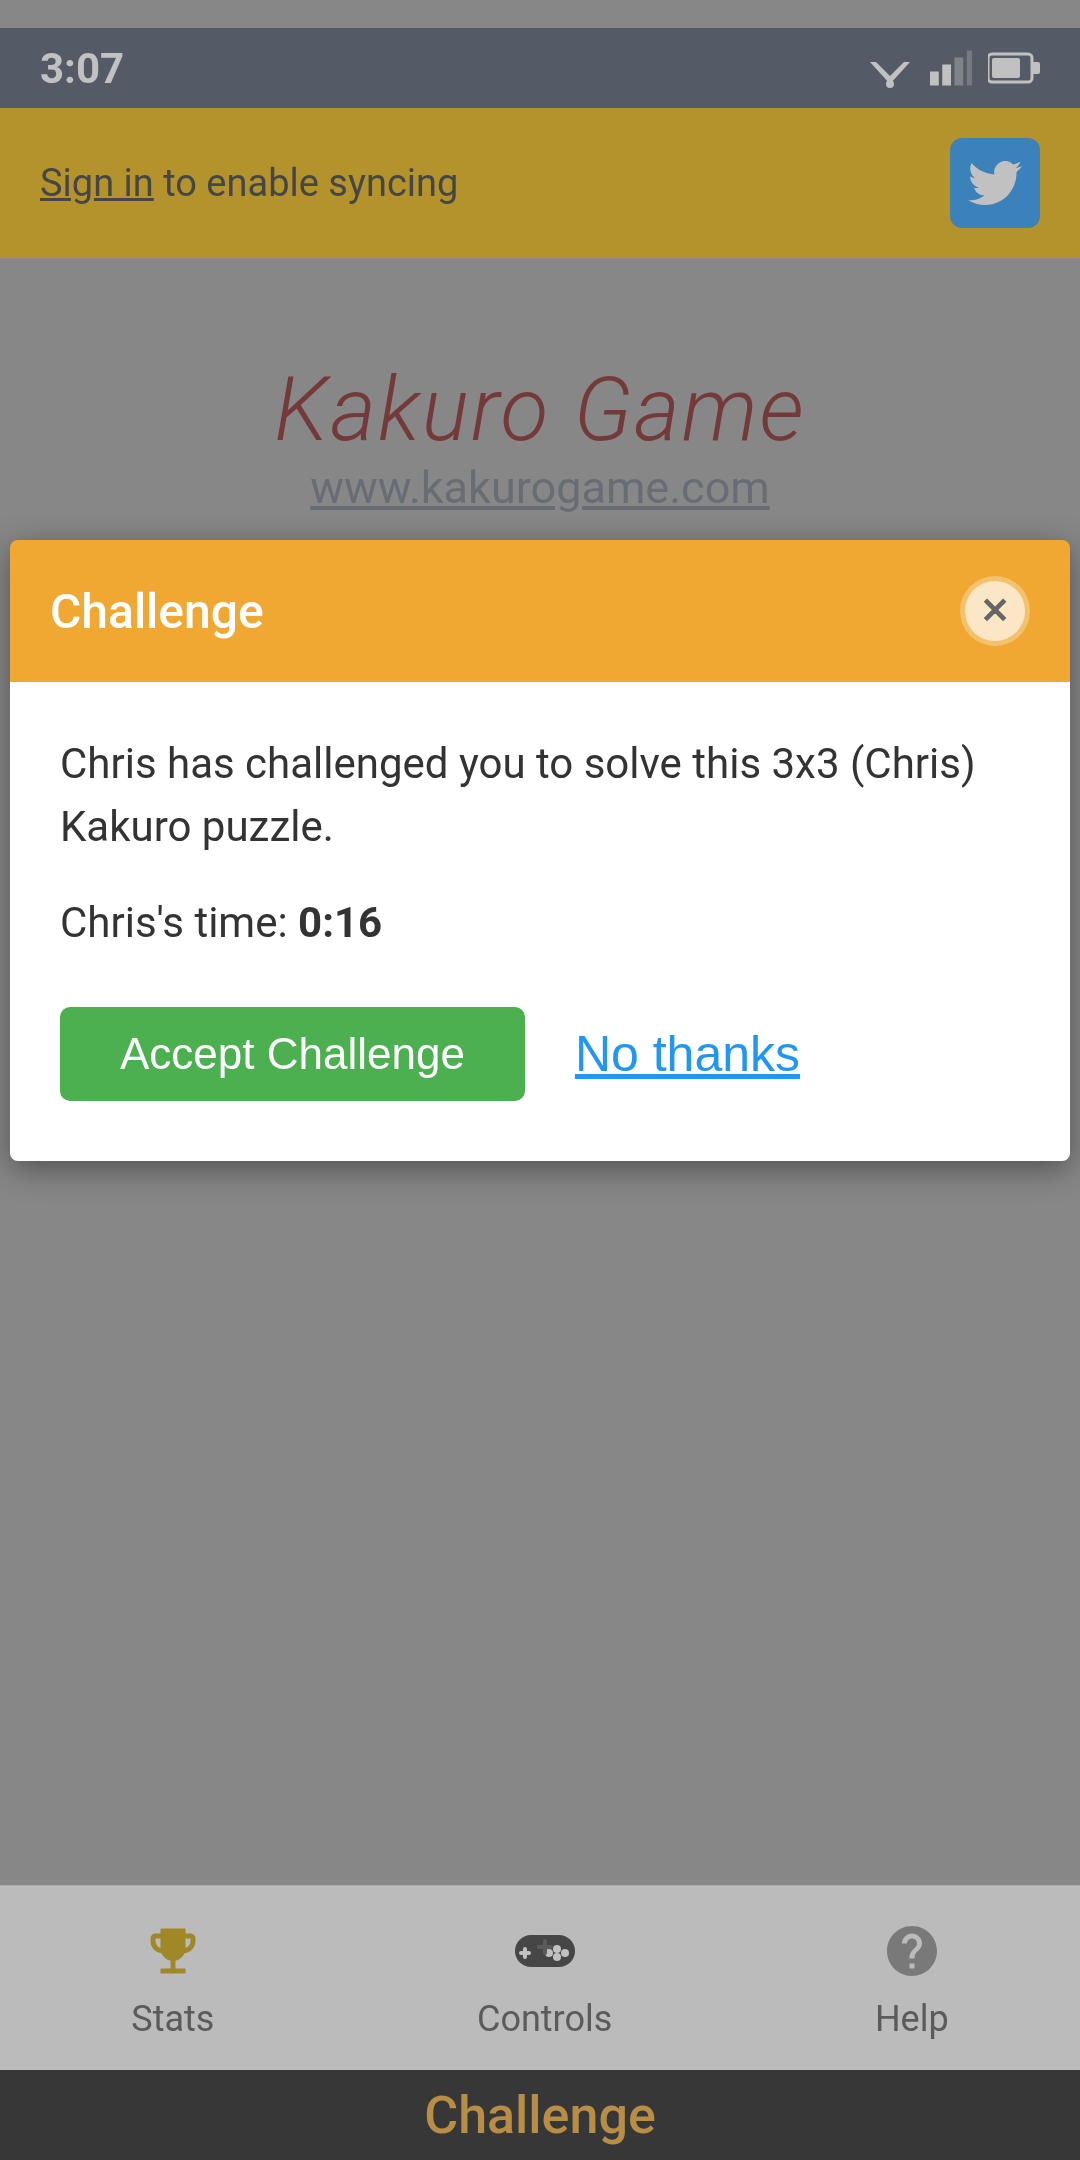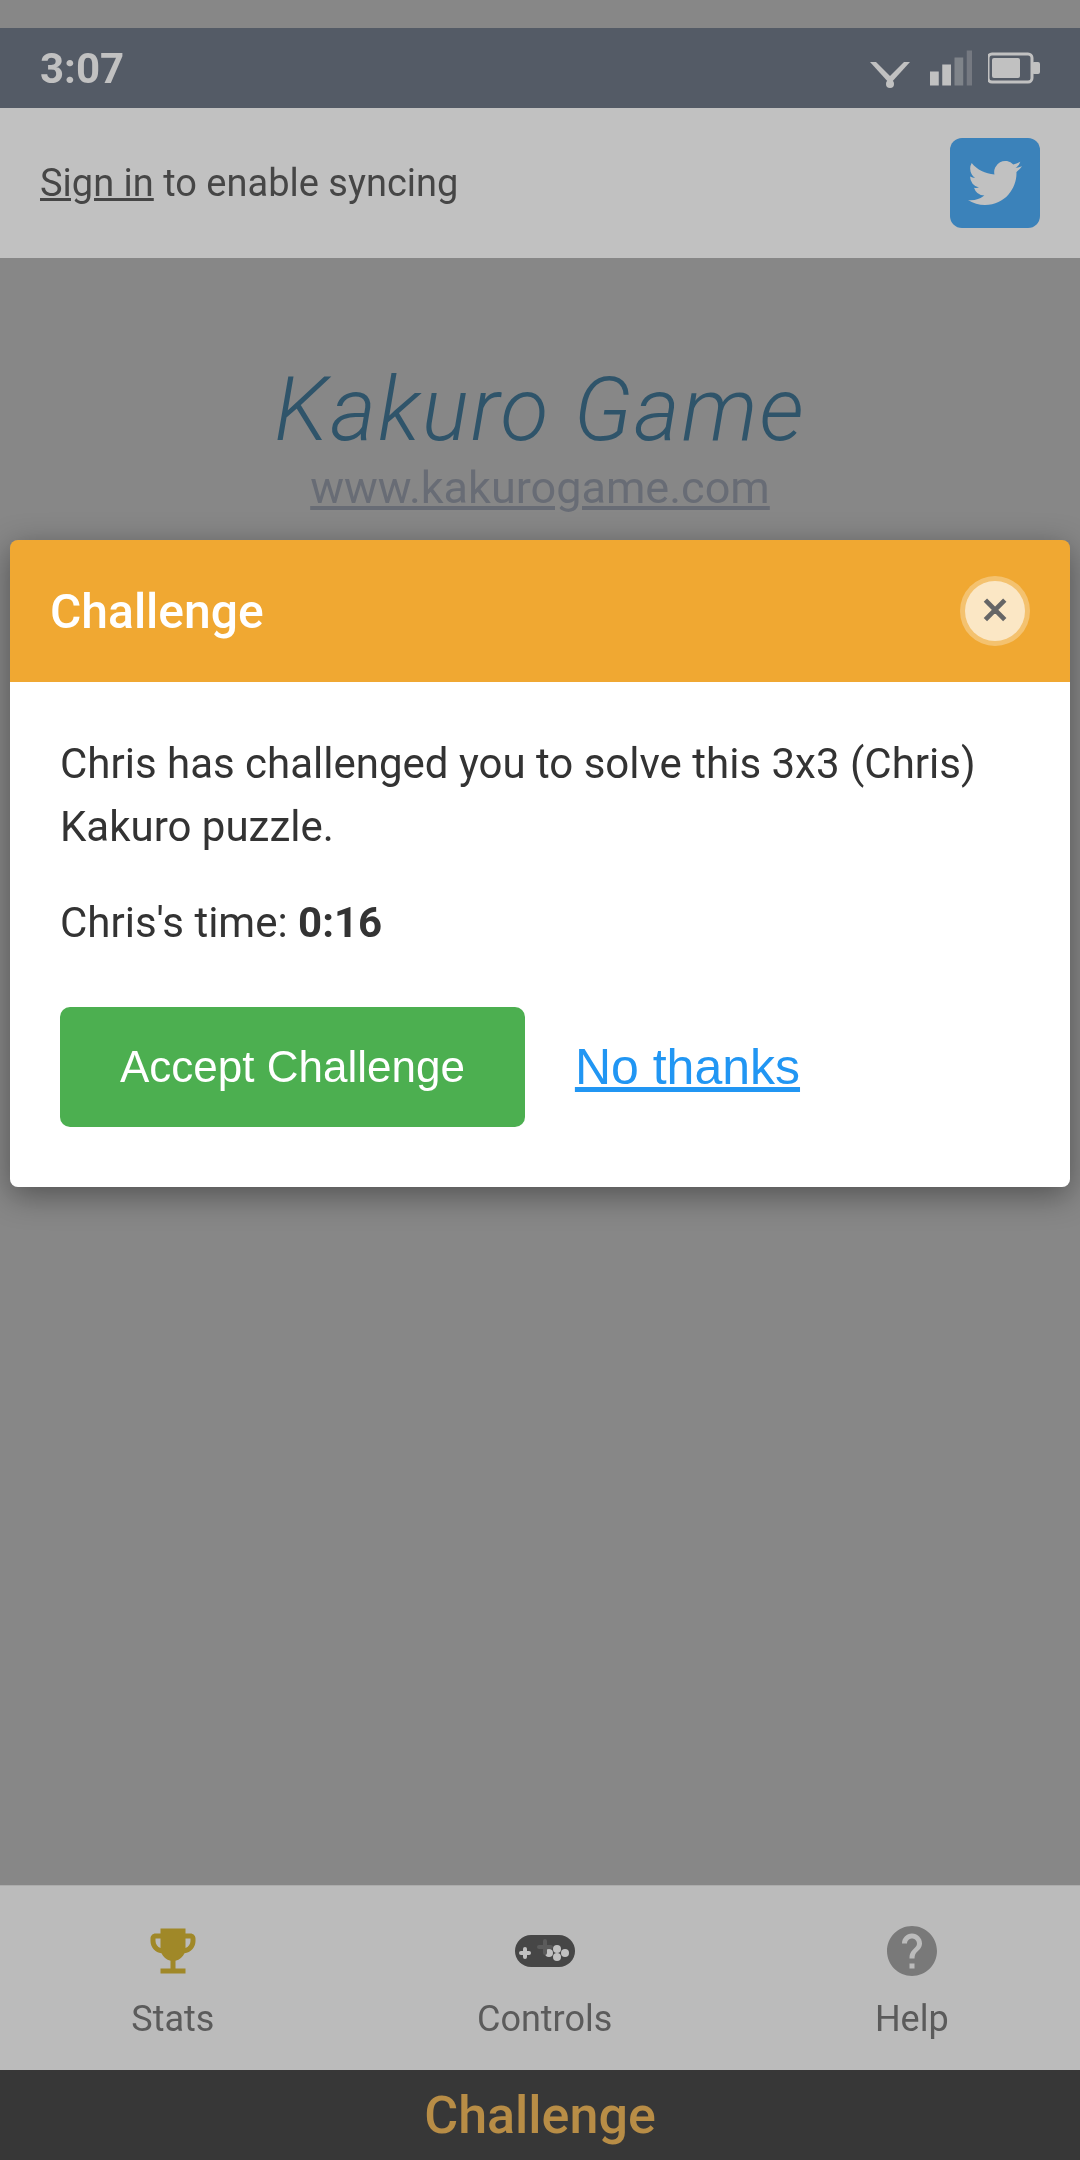--- a/index.html
+++ b/index.html
@@ -38,21 +38,21 @@
       gap: 16px;
     }
 
     .status-icons svg {
       fill: white;
     }
 
     
     .header {
       width: 100%;
-      background: #ffffff;
+      background: #eab308;
       padding: 30px 40px;
       display: flex;
       align-items: center;
       justify-content: space-between;
     }
 
     .sign-in-text {
       font-size: 38px;
       color: #333;
     }
@@ -77,21 +77,21 @@
       width: 100%;
       background: #9e9e9e;
       display: flex;
       flex-direction: column;
       align-items: center;
       padding: 100px 40px 60px;
     }
 
     .app-title {
       font-size: 88px;
-      color: #0c4a6e;
+      color: #7f1d1d;
       font-style: italic;
       font-weight: 300;
       letter-spacing: 2px;
     }
 
     .app-url {
       font-size: 45px;
       color: #6b7280;
       text-decoration: underline;
     }
@@ -184,21 +184,21 @@
       display: flex;
       align-items: center;
       gap: 50px;
     }
 
     .accept-btn {
       background: #4caf50;
       color: white;
       border: none;
       border-radius: 10px;
-      padding: 35px 60px;
+      padding: 22px 60px;
       font-size: 44px;
       font-weight: 500;
       cursor: pointer;
     }
 
     .no-thanks-link {
       color: #2196f3;
       font-size: 50px;
       text-decoration: underline;
       cursor: pointer;

